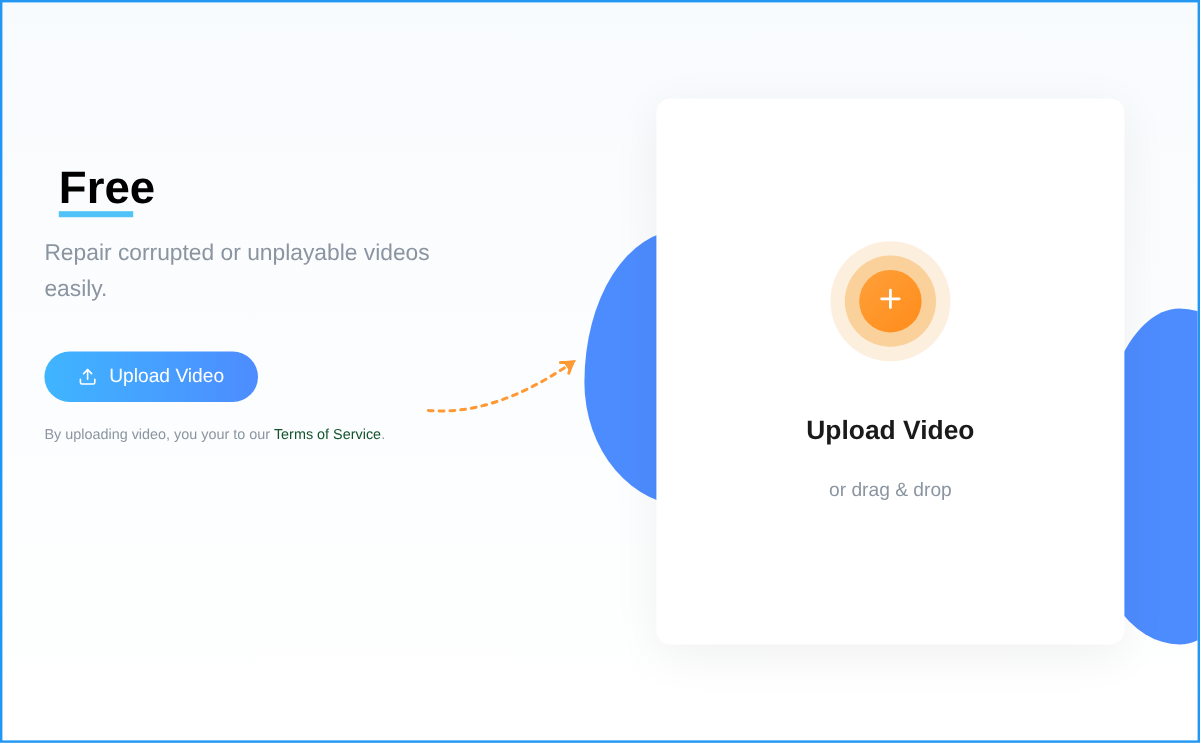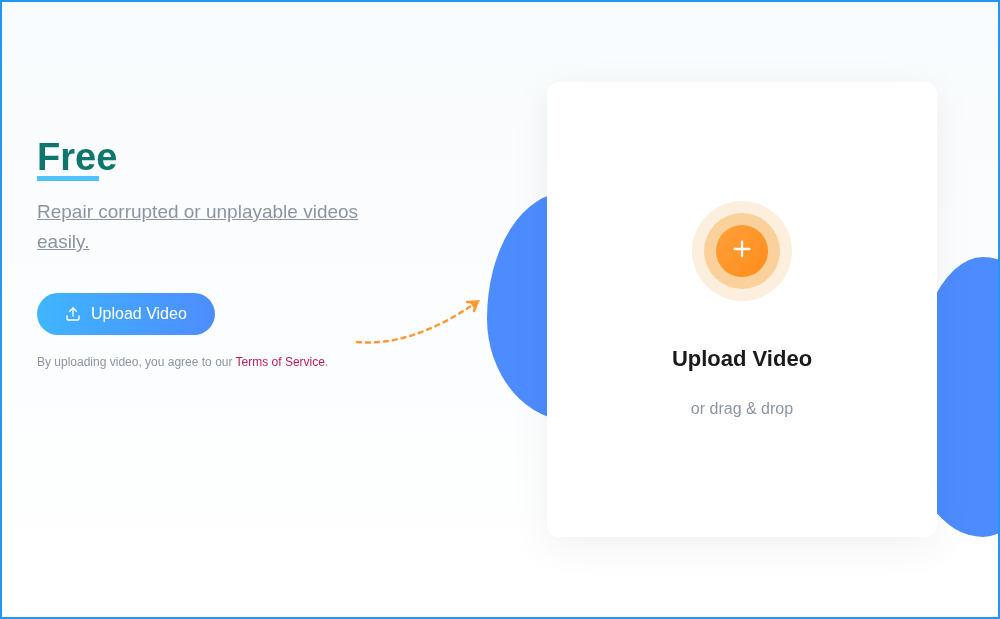--- a/index.html
+++ b/index.html
@@ -27,24 +27,25 @@
     
     .left-section {
       width: 380px;
       padding: 135px 0 0 35px;
       z-index: 2;
     }
     
     .title-free {
       font-size: 38px;
       font-weight: 700;
-      color: #0f766e;
+      color: #000000;
       line-height: 1.1;
       position: relative;
       display: inline-block;
+      margin-left: 12px;
     }
     
     .title-free::after {
       content: '';
       position: absolute;
       bottom: -2px;
       left: 0;
       width: 62px;
       height: 5px;
       background: #4fc3f7;
@@ -57,21 +58,20 @@
       color: #1a1a1a;
       line-height: 1.2;
       margin-top: 5px;
     }
     
     .subtitle {
       font-size: 19px;
       color: #8b95a1;
       line-height: 1.6;
       margin-top: 18px;
-      text-decoration: underline;
     }
     
     .upload-button {
       display: inline-flex;
       align-items: center;
       gap: 10px;
       background: linear-gradient(90deg, #3fb5ff 0%, #4d8cff 100%);
       color: white;
       border: none;
       padding: 12px 28px;
@@ -88,21 +88,21 @@
     }
     
     .agreement-text {
       font-size: 12px;
       color: #8b95a1;
       margin-top: 18px;
       line-height: 1.6;
     }
     
     .terms-link {
-      color: #be185d;
+      color: #14532d;
       text-decoration: none;
     }
     
     .arrow {
       position: absolute;
       left: 350px;
       top: 290px;
       z-index: 2;
     }
     
@@ -217,21 +217,21 @@
         <svg width="16" height="16" viewBox="0 0 24 24" fill="none" stroke="white" stroke-width="2" stroke-linecap="round" stroke-linejoin="round">
           <path d="M21 15v4a2 2 0 0 1-2 2H5a2 2 0 0 1-2-2v-4"></path>
           <polyline points="17 8 12 3 7 8"></polyline>
           <line x1="12" y1="3" x2="12" y2="15"></line>
         </svg>
       </span>
       <span>Upload Video</span>
     </button>
     
     <div class="agreement-text">
-      <span>By uploading video, you agree to our </span><a href="#" class="terms-link">Terms of Service</a><span>.</span>
+      <span>By uploading video, you your to our </span><a href="#" class="terms-link">Terms of Service</a><span>.</span>
       <br>
     </div>
   </div>
 
   <div class="arrow">
     <svg width="150" height="60" viewBox="0 0 150 60">
       <path d="M 5 50 Q 60 55 125 10" stroke="#ff9933" stroke-width="2.5" stroke-dasharray="4 5" fill="none" stroke-linecap="round"></path>
       <path d="M 125 10 L 115 10 M 125 10 L 122 19" stroke="#ff9933" stroke-width="2.5" fill="none" stroke-linecap="round"></path>
       <polygon points="128,8 117,9 123,18" fill="#ff9933"></polygon>
     </svg>

